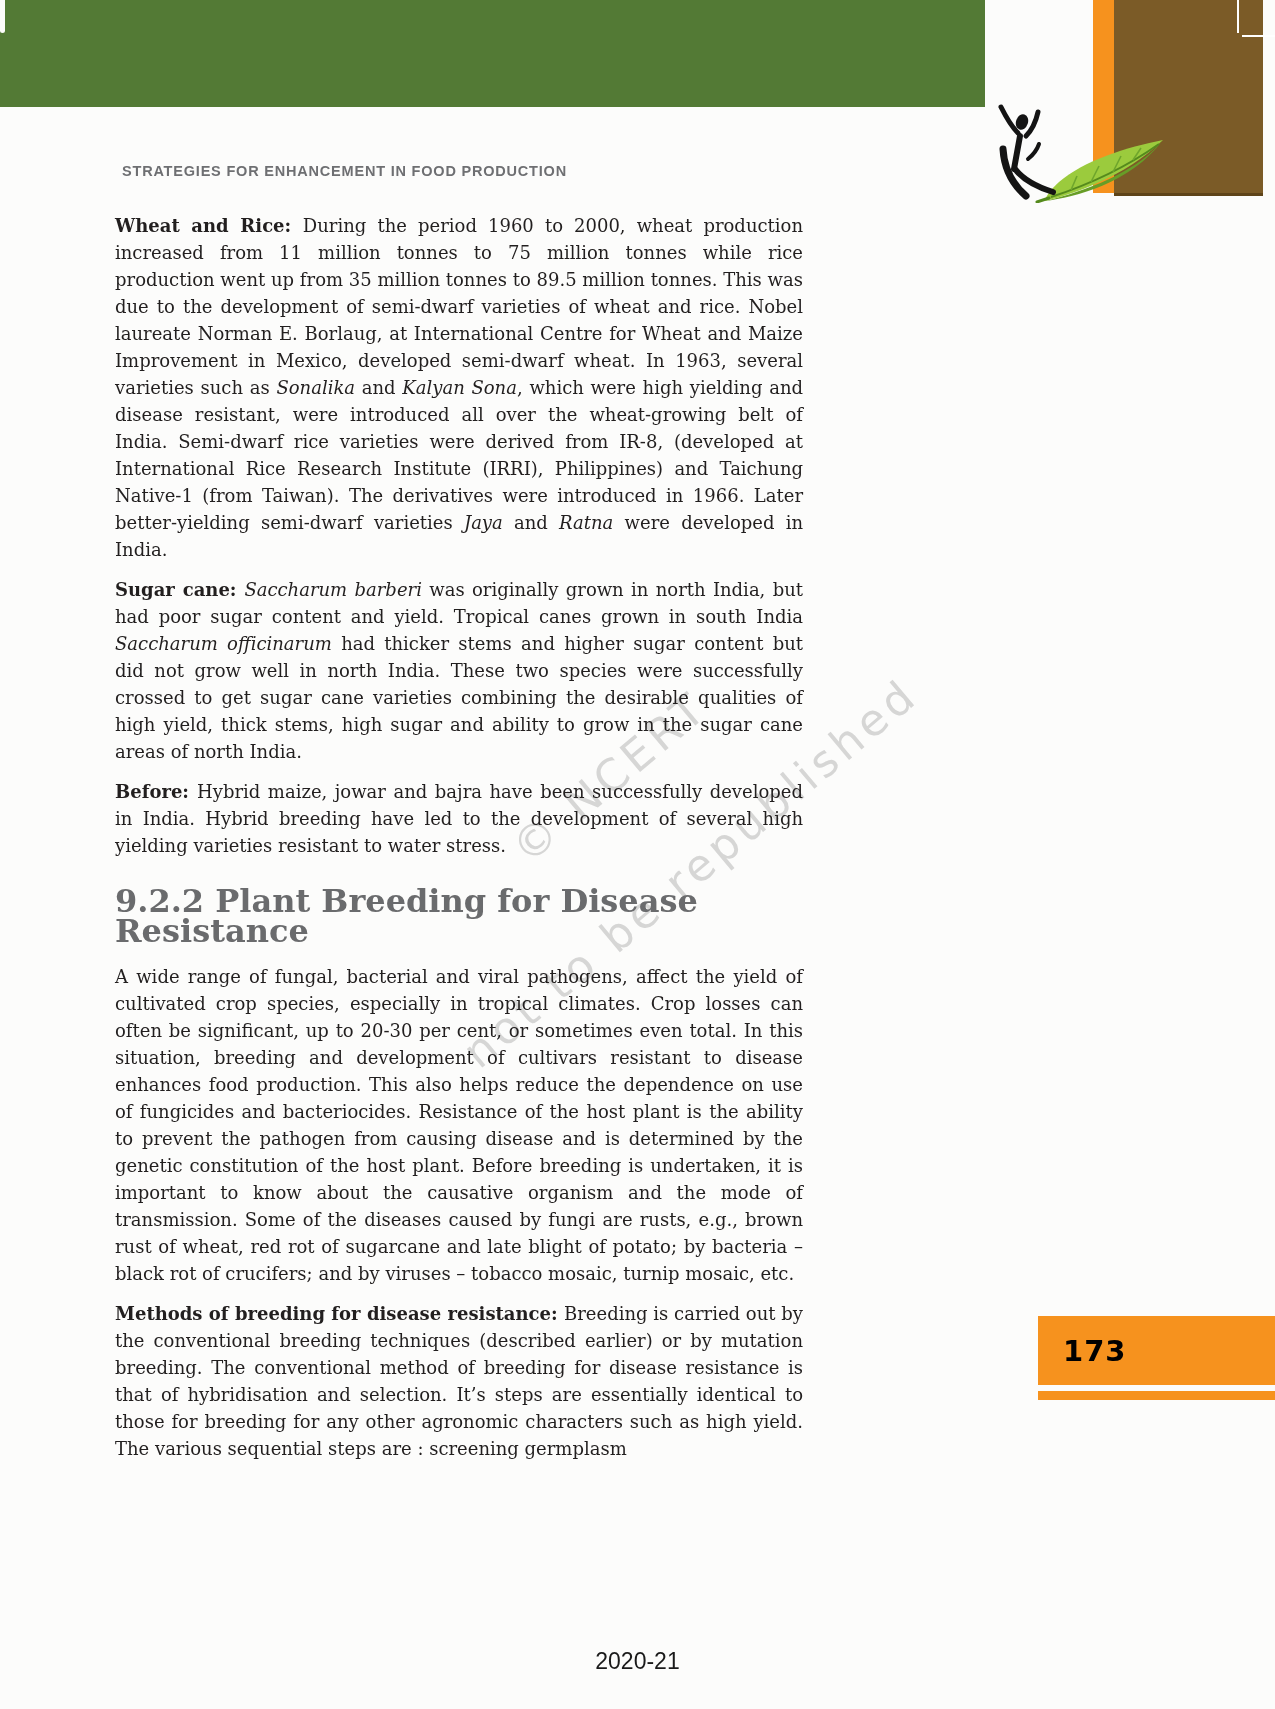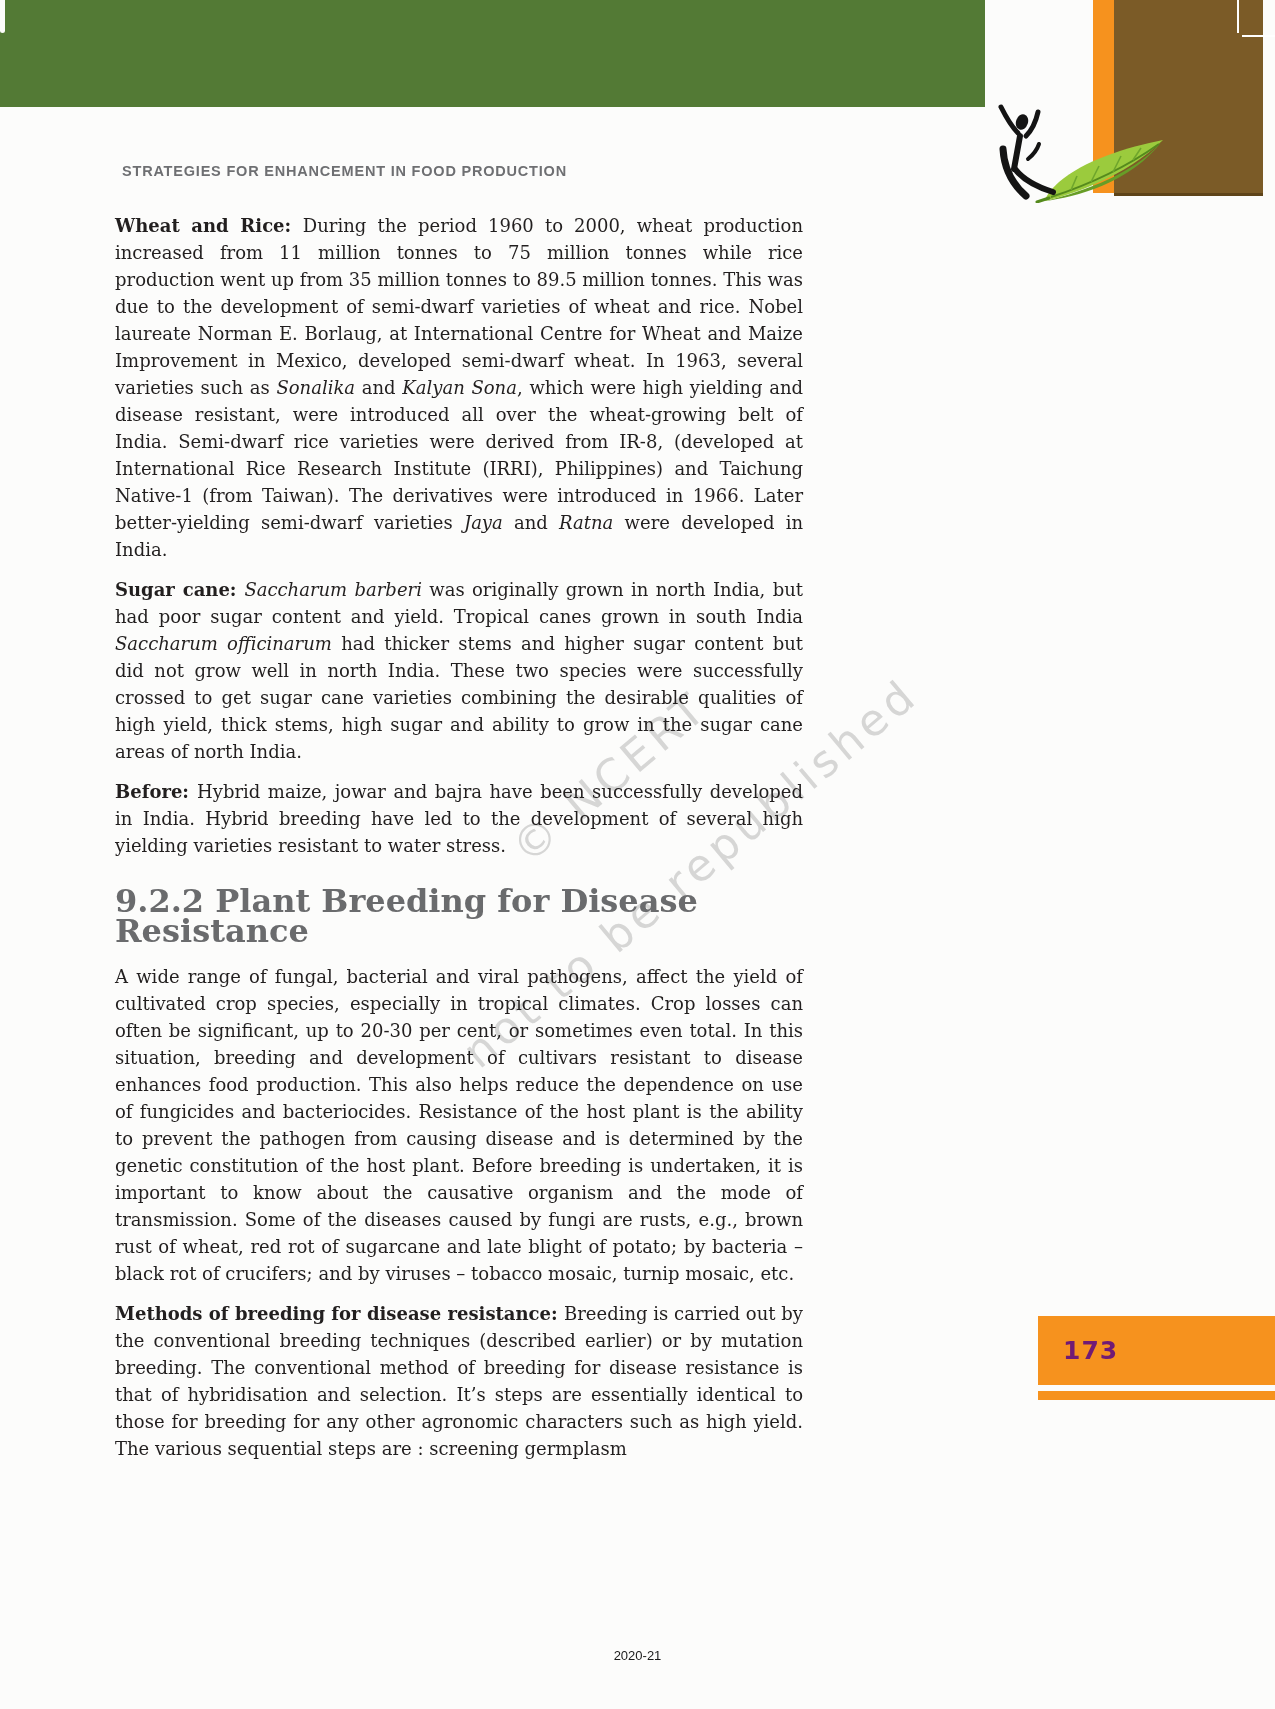--- a/index.html
+++ b/index.html
@@ -47,31 +47,31 @@
   .text-column h2 {
     margin:27px 0 17px 0; font-size:32px; line-height:30px;
     font-weight:700; color:var(--heading,#6a6b6d); text-align:left;
   }
   
   .page-number-box {
     position:absolute; left:1038px; top:1316px; width:237px; height:69px;
     background:var(--orange-box,#f6921e); display:flex; align-items:center;
   }
   .page-number-box span {
-    margin-left:25px; color:#701a75; font-family:"DejaVu Sans", sans-serif;
-    font-weight:700; font-size:25px; letter-spacing:1px;
+    margin-left:25px; color:#000000; font-family:"DejaVu Sans", sans-serif;
+    font-weight:700; font-size:29px; letter-spacing:1px;
   }
   .page-number-strip {
     position:absolute; left:1038px; top:1391px; width:237px; height:9px;
     background:var(--orange-box,#f6921e);
   }
   
   .footer {
     position:absolute; left:0; top:1648px; width:1275px; text-align:center;
-    font-family:"Liberation Sans", sans-serif; font-size:13px; color:#1a1a1a;
+    font-family:"Liberation Sans", sans-serif; font-size:23px; color:#1a1a1a;
   }
 </style>
 </head>
 <body>
 
 <div class="page" style="--green-bar: #537a35; --brown-block: #7b5b27; --orange-stripe: #f6921e; --orange-box: #f6921e; --runhead: #6e6f72; --heading: #6a6b6d; --body-ink: #221f1f;">
 
   <div class="green-bar"></div>
   <div class="header-notch"></div>
   <div class="orange-stripe"></div>

